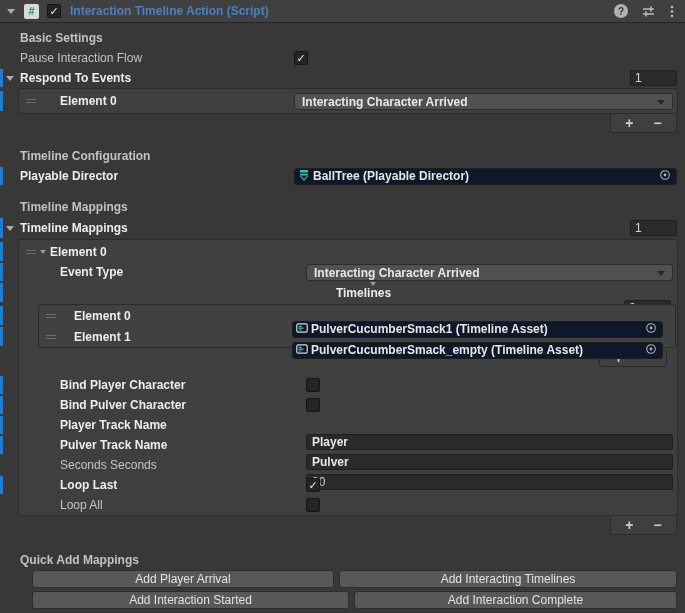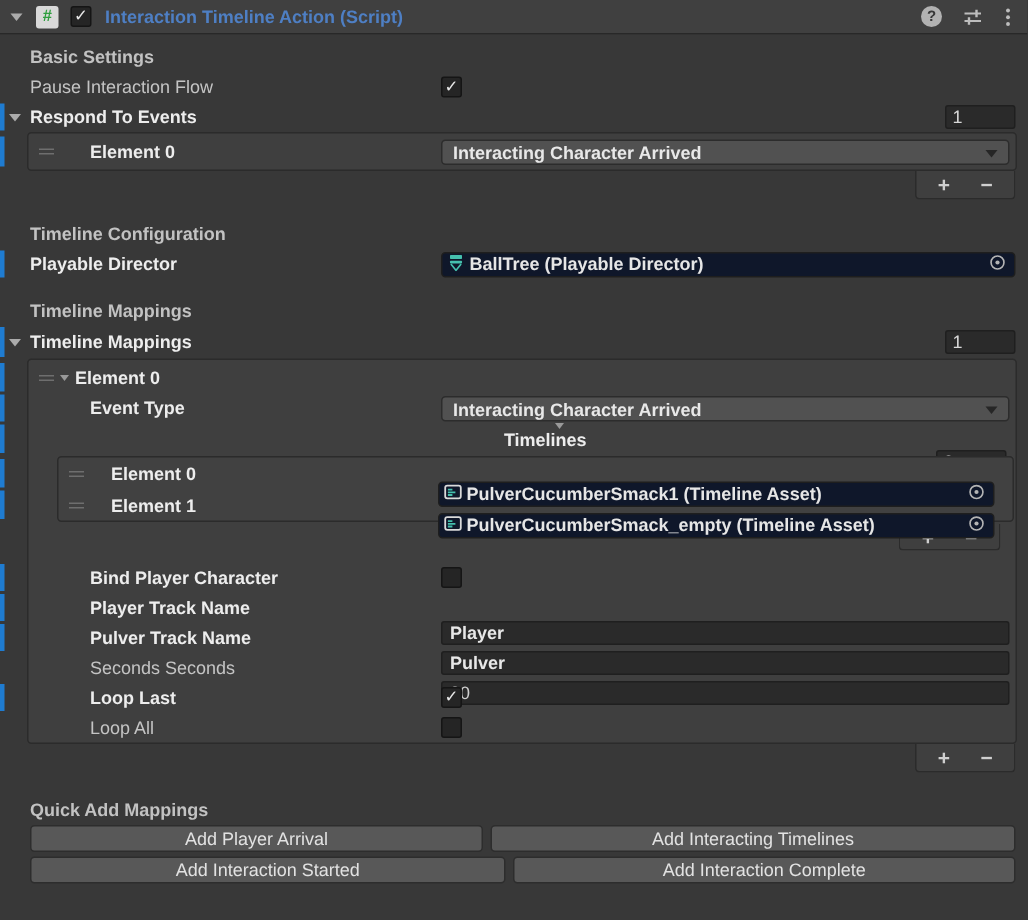--- a/index.html
+++ b/index.html
@@ -100,36 +100,36 @@
   .list-footer {
     height: 19px; width: 67px; margin-left: auto; margin-right: 8px;
     background: #3F3F3F; border: 1px solid #2B2B2B; border-top: none;
     border-radius: 0 0 3px 3px; display: flex; align-items: center; justify-content: space-evenly;
   }
   .lf-btn { color: #CFCFCF; font-size: 14px; font-weight: bold; line-height: 14px; padding: 0 6px; cursor: default; }
 
   
   .map-header-row { height: 21px; display: flex; align-items: center; position: relative; padding-left: 7px; }
   .map-header-row .foldout-label { margin-left: 4px; }
-  .inner-row { padding-left: 41px; }
+  .inner-row { padding-left: 41px; gap: 12px; }
   .inner-row .label { width: 234px; }
   .timelines-row { padding-left: 29px; height: 21px; flex-direction: column; }
   .timelines-row .count-field { margin-right: 2px; }
   .inner-box {
     margin: 1px 1px 1px 19px; background: #414141;
     border: 1px solid #2B2B2B; border-radius: 3px; position: relative;
   }
   .inner-box .element-row { height: 21px; }
   .inner-box .element-row .label { width: 218px; margin-left: 18px; }
   .inner-box .element-row .obj-field { margin-right: 8px; margin-top: 28px; }
   .inner-footer { width: 68px; margin-right: 10px; height: 18px; }
   .spacer8 { height: 8px; }
 
   
-  .qa-row { display: flex; gap: 5px; padding: 0 8px 0 20px; height: 18px; margin-bottom: 3px; }
+  .qa-row { display: flex; gap: 5px; padding: 0 8px 0 32px; height: 18px; margin-bottom: 3px; }
   .qa-btn {
     height: 18px; background: #585858; border: 1px solid #2D2D2D; border-radius: 3px;
     color: #E2E2E2; display: flex; align-items: center; justify-content: center; cursor: default;
   }
   .qa-w1 { width: 302px; flex: 0 0 auto; } .qa-f { flex: 1; }
   .qa-w2 { width: 317px; flex: 0 0 auto; }
 
   .gap5 { height: 5px; } .gap13 { height: 13px; } .gap11 { height: 11px; } .gap15 { height: 15px; }
 </style>
 </head>
@@ -309,20 +309,25 @@
     </div>
 
     <div class="spacer8"></div>
 
     <div class="row inner-row">
       <span class="ov-strip s1"></span>
       <span class="label bold">Bind Player Character</span>
       <span class="checkbox"></span>
     </div>
 
+    <div class="row inner-row">
+      <span class="ov-strip s1"></span>
+      <span class="label bold">Bind Pulver Character</span>
+      <span class="checkbox"></span>
+    </div>
 
     <div class="row inner-row">
       <span class="ov-strip s1"></span>
       <span class="label bold">Player Track Name</span>
       <span class="text-field">Player</span>
     </div>
 
     <div class="row inner-row">
       <span class="ov-strip s1"></span>
       <span class="label bold">Pulver Track Name</span>

